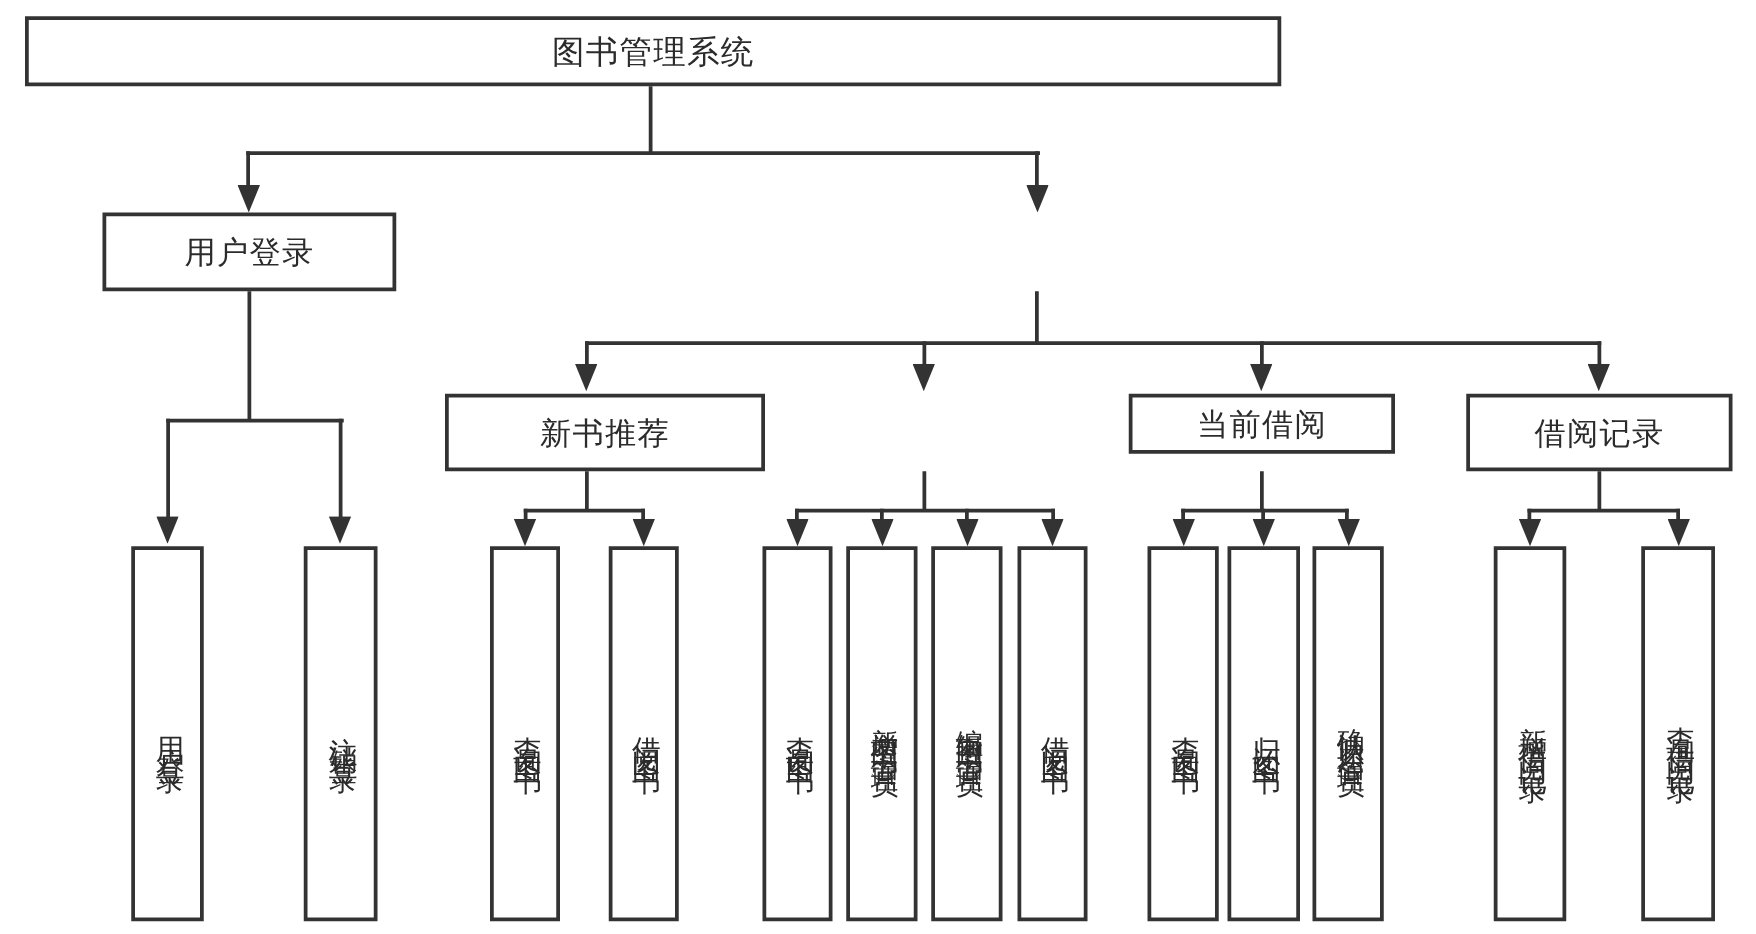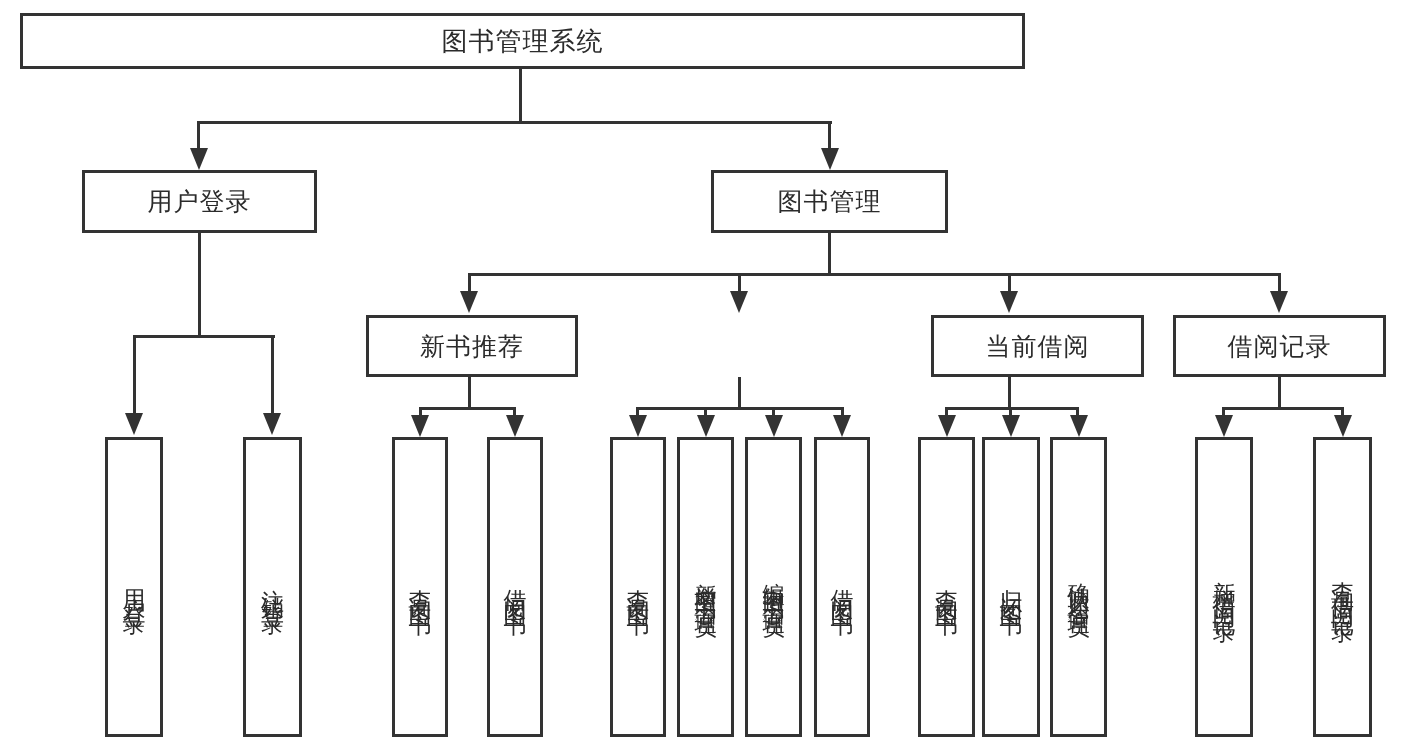--- a/index.html
+++ b/index.html
@@ -1,20 +1,20 @@
 <!DOCTYPE html>
 <html><head>
 <meta charset="utf-8">
 <style>
   html,body{margin:0;padding:0;background:#ffffff;}
   .canvas{
     position:relative;
     width:1405px;height:747px;
     background:#ffffff;
-    font-family:Liberation Serif, serif;
+    font-family:Liberation Mono, monospace;
     overflow:hidden;
   }
   .box{
     position:absolute;
     box-sizing:border-box;
     background:#ffffff;
     border:3px solid #333333;
     display:flex;align-items:center;justify-content:center;
     color:#2b2b2b;
   }
@@ -61,46 +61,43 @@
   <div class="line" style="left:519px;top:69px;width:3px;height:54px;"></div>
   <div class="line" style="left:197px;top:121px;width:635px;height:3px;"></div>
   <div class="line" style="left:197px;top:121px;width:3px;height:31px;"></div>
   <div class="line" style="left:828px;top:121px;width:3px;height:31px;"></div>
   <div class="arrow" style="left:190px;top:148px;"></div>
   <div class="arrow" style="left:821px;top:148px;"></div>
 
   <div class="box" style="left:82px;top:170px;width:235px;height:63px;">
     <span class="h-label">用户登录</span>
   </div>
-  <div class="box" style="left:711px;top:170px;width:237px;height:63px;">
-    <span class="h-label">图书管理</span>
-  </div>
 
   <div class="line" style="left:198px;top:233px;width:3px;height:104px;"></div>
   <div class="line" style="left:133px;top:335px;width:142px;height:3px;"></div>
   <div class="line" style="left:133px;top:335px;width:3px;height:81px;"></div>
   <div class="line" style="left:271px;top:335px;width:3px;height:81px;"></div>
   <div class="arrow" style="left:125px;top:413px;"></div>
   <div class="arrow" style="left:263px;top:413px;"></div>
 
   <div class="line" style="left:828px;top:233px;width:3px;height:42px;"></div>
   <div class="line" style="left:468px;top:273px;width:813px;height:3px;"></div>
   <div class="line" style="left:468px;top:273px;width:3px;height:22px;"></div>
   <div class="line" style="left:738px;top:273px;width:3px;height:22px;"></div>
   <div class="line" style="left:1008px;top:273px;width:3px;height:22px;"></div>
   <div class="line" style="left:1278px;top:273px;width:3px;height:22px;"></div>
   <div class="arrow" style="left:460px;top:291px;"></div>
   <div class="arrow" style="left:730px;top:291px;"></div>
   <div class="arrow" style="left:1000px;top:291px;"></div>
   <div class="arrow" style="left:1270px;top:291px;"></div>
 
-  <div class="box" style="left:366px;top:315px;width:212px;height:62px;text-align:right;">
+  <div class="box" style="left:356px;top:315px;width:256px;height:62px;text-align:right;">
     <span class="h-label">新书推荐</span>
   </div>
-  <div class="box" style="left:903px;top:315px;width:213px;height:62px;margin-left:28px;">
+  <div class="box" style="left:903px;top:315px;width:213px;height:48px;">
     <span class="h-label">当前借阅</span>
   </div>
   <div class="box" style="left:1173px;top:315px;width:213px;height:62px;">
     <span class="h-label">借阅记录</span>
   </div>
 
   <div class="line" style="left:468px;top:377px;width:3px;height:32px;"></div>
   <div class="line" style="left:419px;top:407px;width:97px;height:3px;"></div>
   <div class="line" style="left:419px;top:407px;width:3px;height:11px;"></div>
   <div class="line" style="left:513px;top:407px;width:3px;height:11px;"></div>

